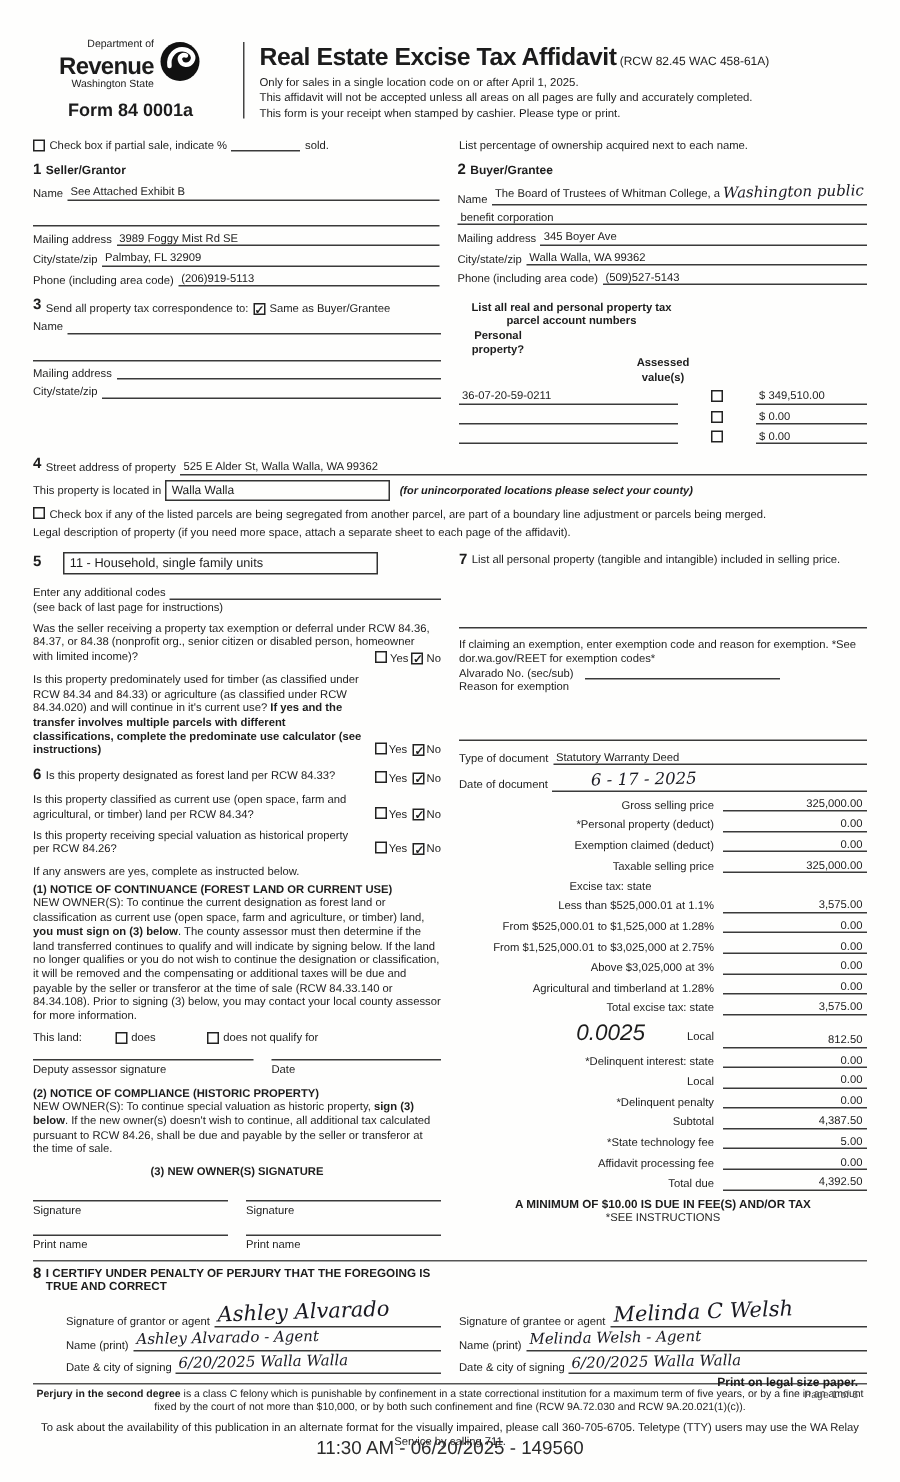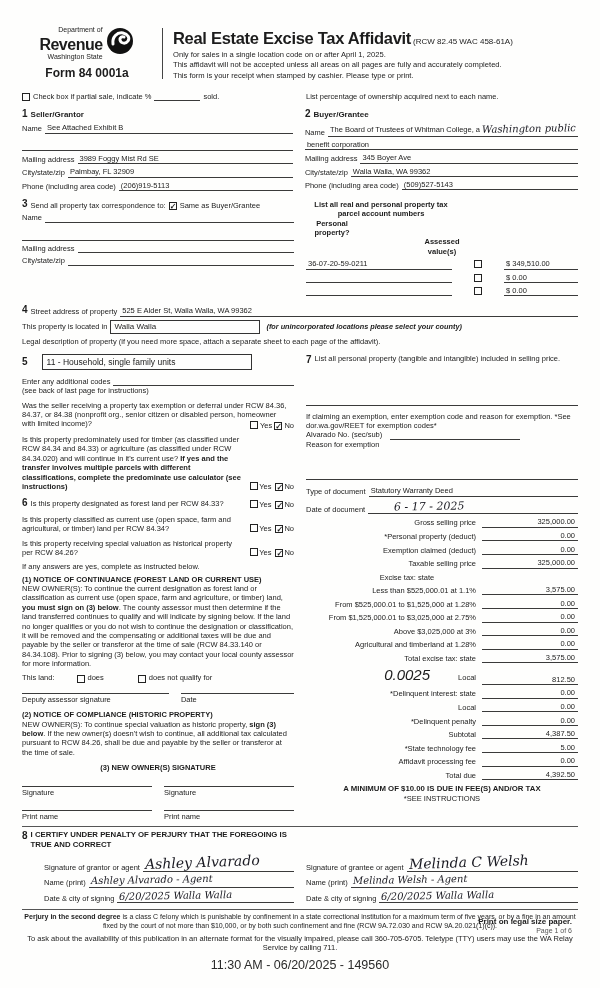--- a/index.html
+++ b/index.html
@@ -221,20 +221,24 @@
     <div class="row" style="margin-top:0;">
       <span class="secnum">4</span>
       <span class="lbl">Street address of property</span>
       <span class="fill">525 E Alder St, Walla Walla, WA 99362</span>
     </div>
     <div style="display:flex; align-items:center; margin-top:3px;">
       <span class="lbl">This property is located in</span>
       <span class="county-box">Walla Walla</span>
       <span class="small-i" style="margin-left:6px;">(for unincorporated locations please select your county)</span>
     </div>
+    <div style="display:flex; margin-top:4px; align-items:flex-start;">
+      <span class="cb"></span>
+      <span style="padding-left:3px;">Check box if any of the listed parcels are being segregated from another parcel, are part of a boundary line adjustment or parcels being merged.</span>
+    </div>
     <div style="margin-top:3px;">Legal description of property (if you need more space, attach a separate sheet to each page of the affidavit).</div>
   </div>
 
   <div class="cols" style="margin-top:8px;">
 
     <div class="col-l">
       <div style="display:flex; align-items:center;">
         <span class="secnum" style="margin-right:14px;">5</span>
         <span class="code-box">11 - Household, single family units</span>
       </div>

